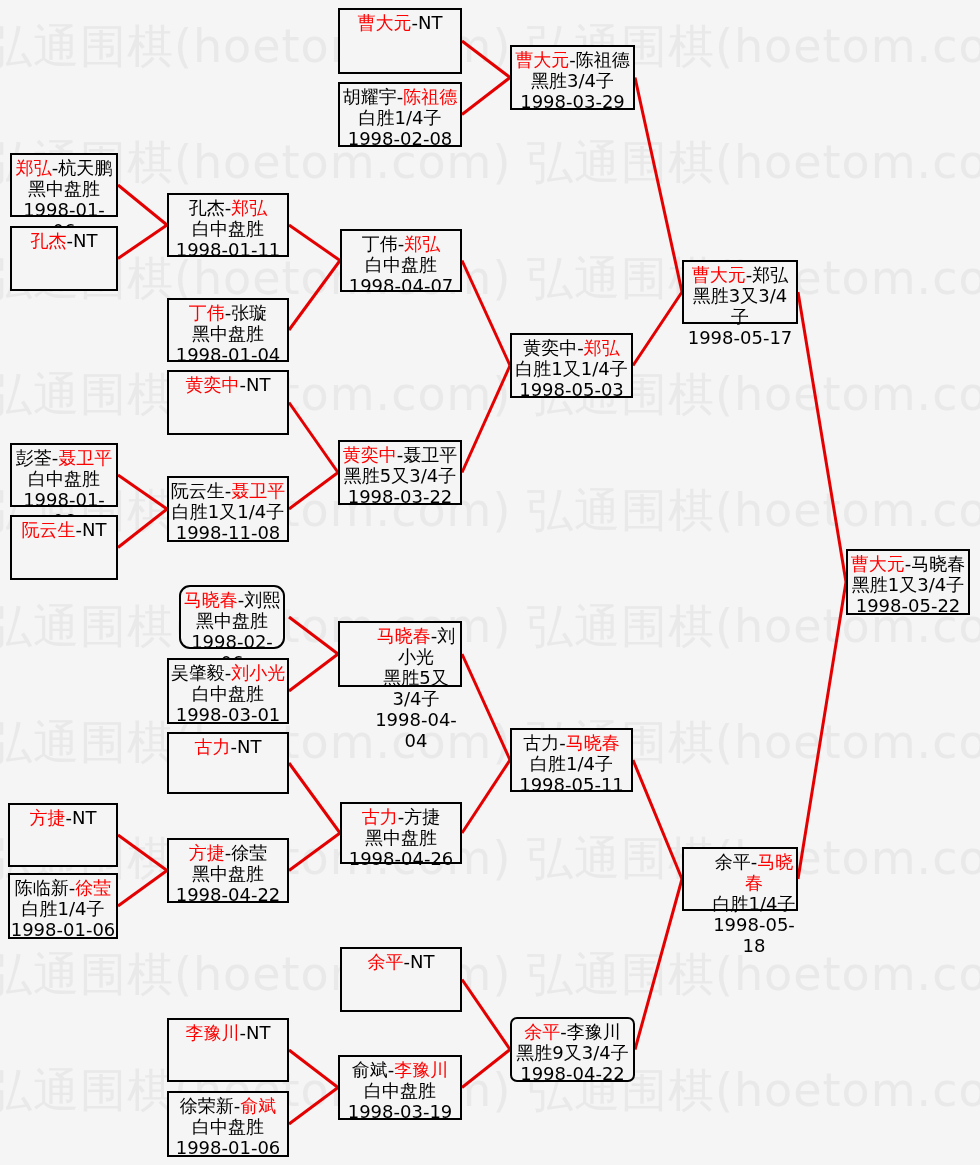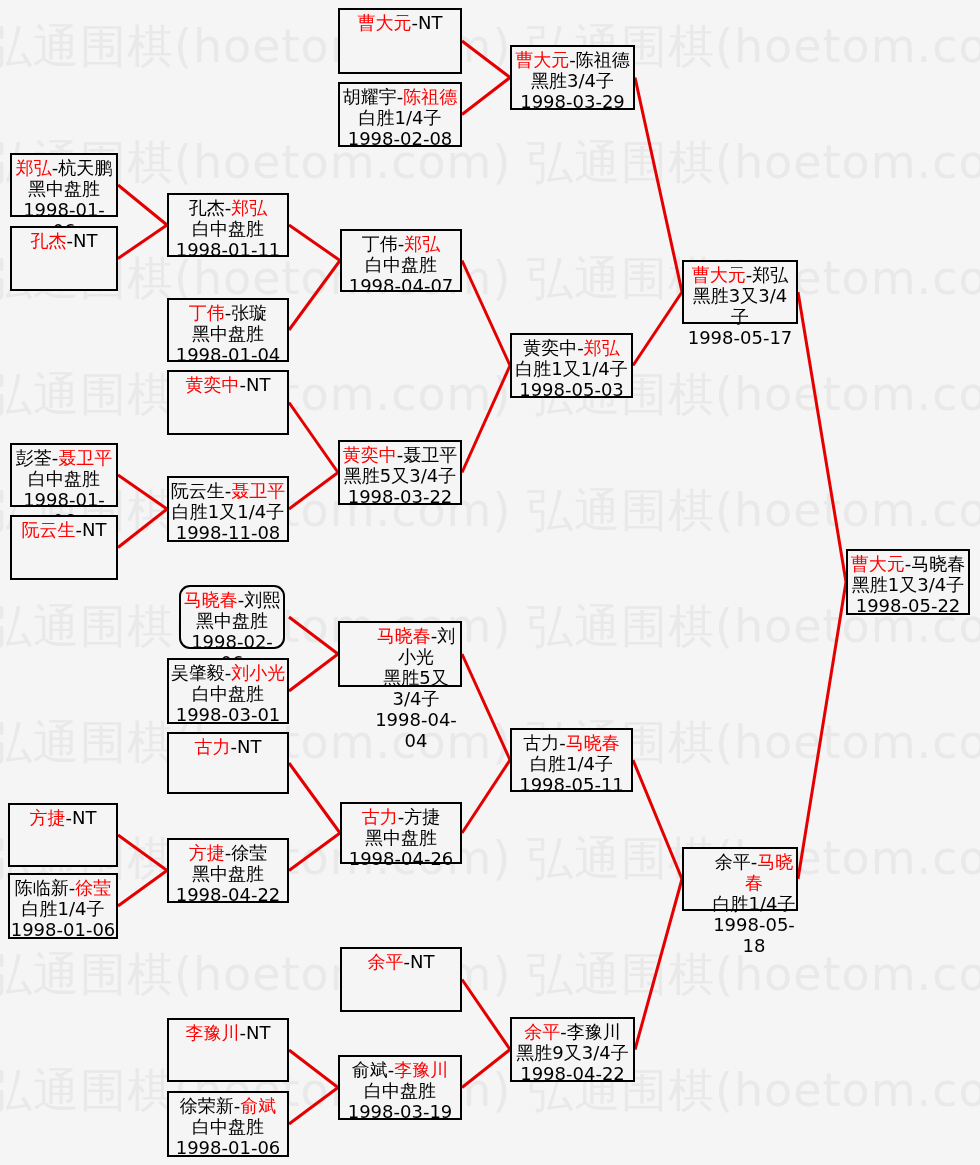--- a/index.html
+++ b/index.html
@@ -186,21 +186,21 @@
       <div class="match-box" style="left: 167px; top: 1091px; width: 122px; height: 66px;">
         <div><span>徐荣新</span><span>-</span><span class="win">俞斌</span></div>
         <div>白中盘胜</div>
         <div>1998-01-06</div>
       </div>
       <div class="match-box" style="left: 338px; top: 1055px; width: 124px; height: 65px;">
         <div><span>俞斌</span><span>-</span><span class="win">李豫川</span></div>
         <div>白中盘胜</div>
         <div>1998-03-19</div>
       </div>
-      <div class="match-box" style="left: 510px; top: 1017px; width: 125px; height: 65px;">
+      <div class="match-box" style="left: 510px; top: 1017px; width: 125px; height: 65px; border-radius: 7px;">
         <div><span class="win">余平</span><span>-</span><span>李豫川</span></div>
         <div>黑胜9又3/4子</div>
         <div>1998-04-22</div>
       </div>
       <div class="match-box" style="left: 682px; top: 847px; width: 116px; height: 64px; padding-left: 28px;">
         <div><span>余平</span><span>-</span><span class="win">马晓春</span></div>
         <div>白胜1/4子</div>
         <div>1998-05-18</div>
       </div>
       <div class="match-box" style="left: 846px; top: 549px; width: 124px; height: 66px;">

